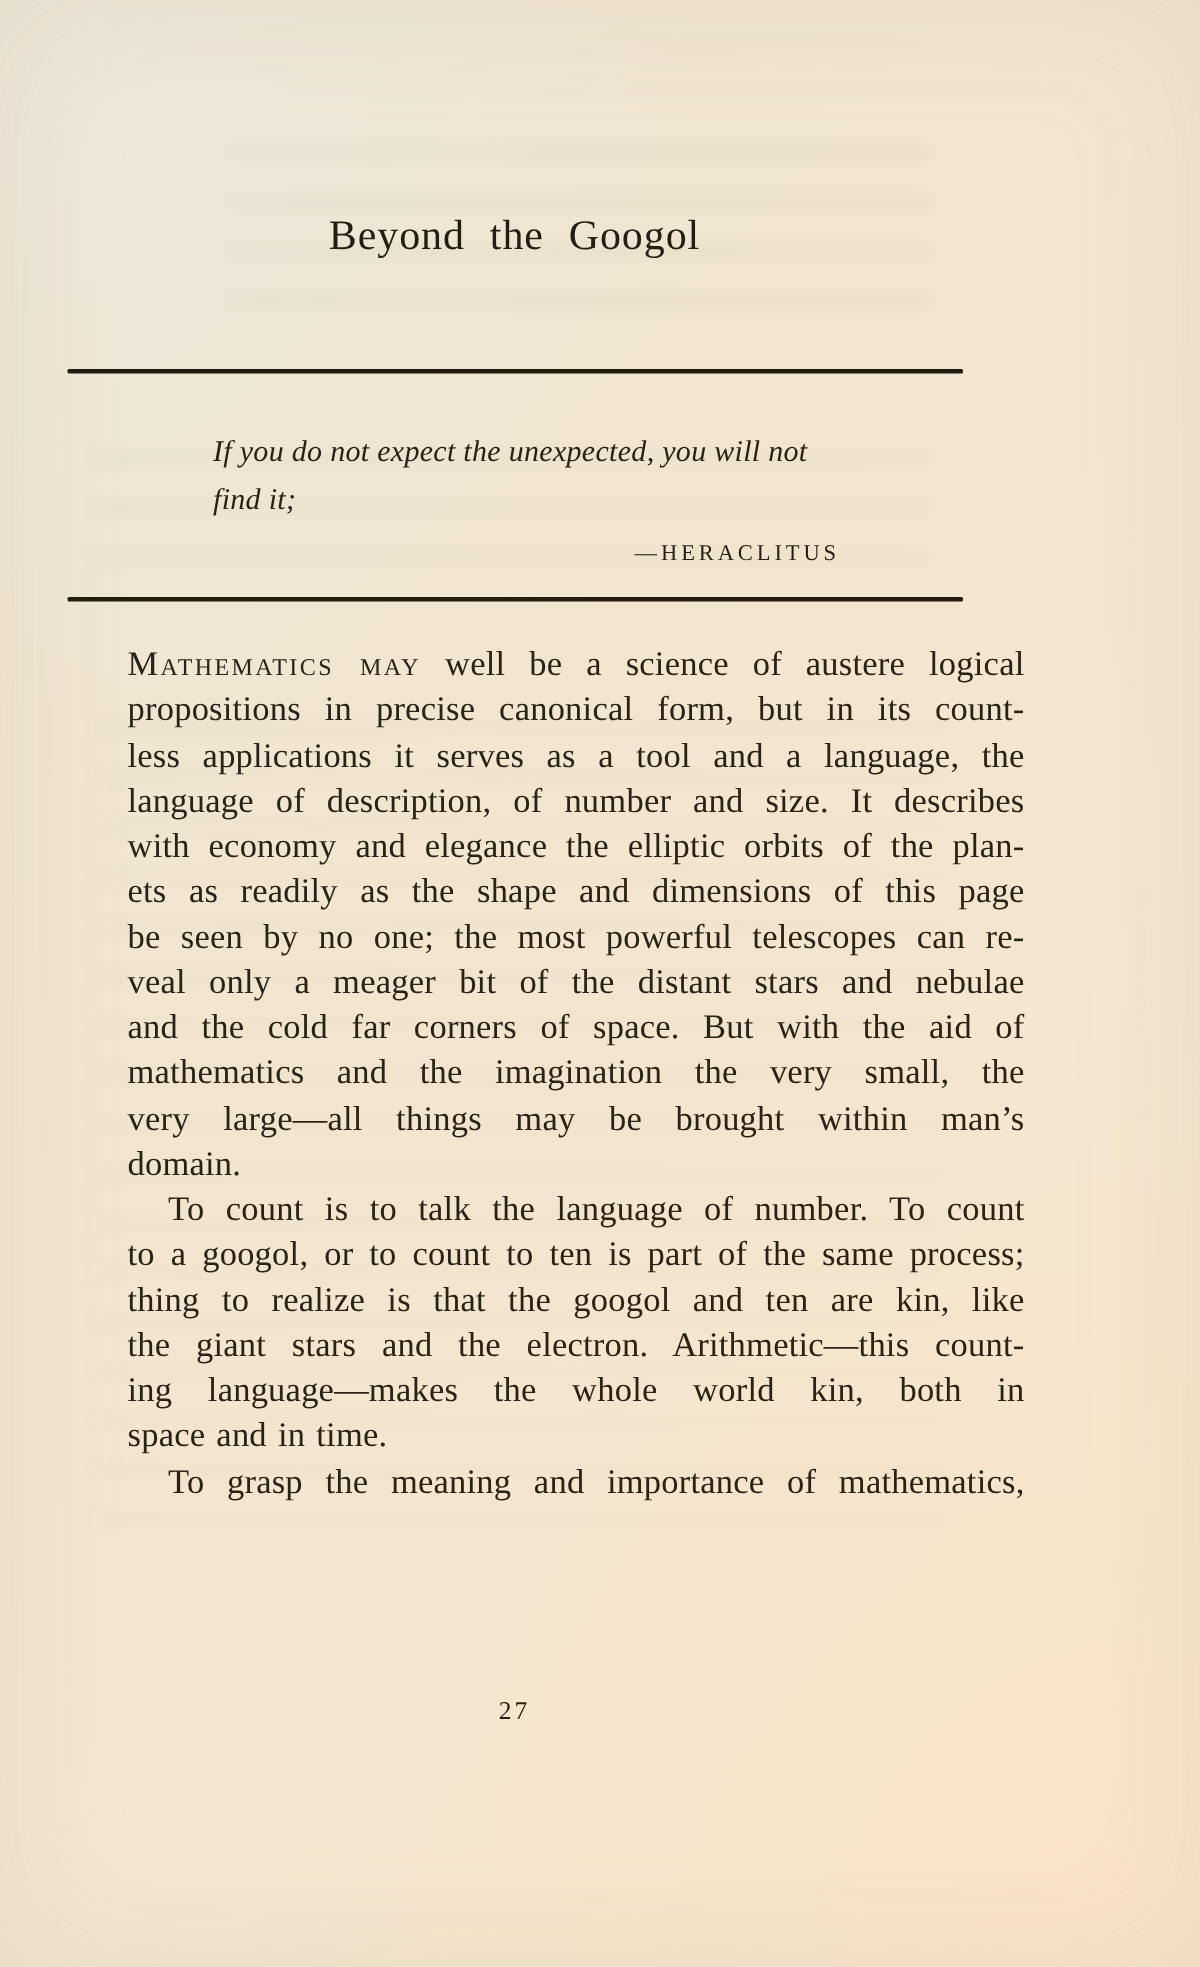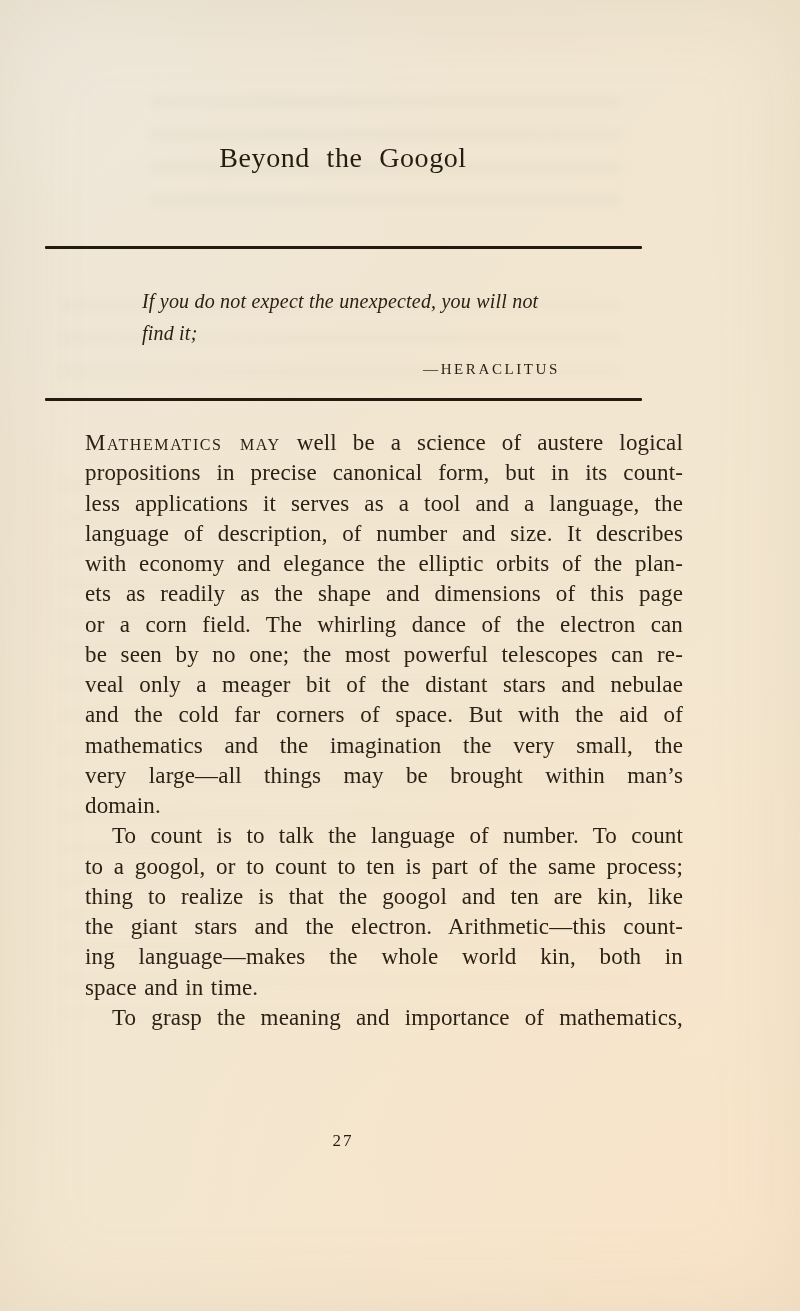--- a/index.html
+++ b/index.html
@@ -145,21 +145,20 @@
 
   <div class="rule bottom"></div>
 
   <div class="body-text" id="body-text">
       <div class="line"><span class="lead">Mathematics may</span> well be a science of austere logical</div>
       <div class="line">propositions in precise canonical form, but in its count-</div>
       <div class="line">less applications it serves as a tool and a language, the</div>
       <div class="line">language of description, of number and size. It describes</div>
       <div class="line">with economy and elegance the elliptic orbits of the plan-</div>
       <div class="line">ets as readily as the shape and dimensions of this page</div>
-      <div class="line">or a corn field. The whirling dance of the electron can</div>
       <div class="line">be seen by no one; the most powerful telescopes can re-</div>
       <div class="line">veal only a meager bit of the distant stars and nebulae</div>
       <div class="line">and the cold far corners of space. But with the aid of</div>
       <div class="line">mathematics and the imagination the very small, the</div>
       <div class="line">very large—all things may be brought within man’s</div>
       <div class="line last">domain.</div>
       <div class="line indent">To count is to talk the language of number. To count</div>
       <div class="line">to a googol, or to count to ten is part of the same process;</div>
       <div class="line">thing to realize is that the googol and ten are kin, like</div>
       <div class="line">the giant stars and the electron. Arithmetic—this count-</div>

